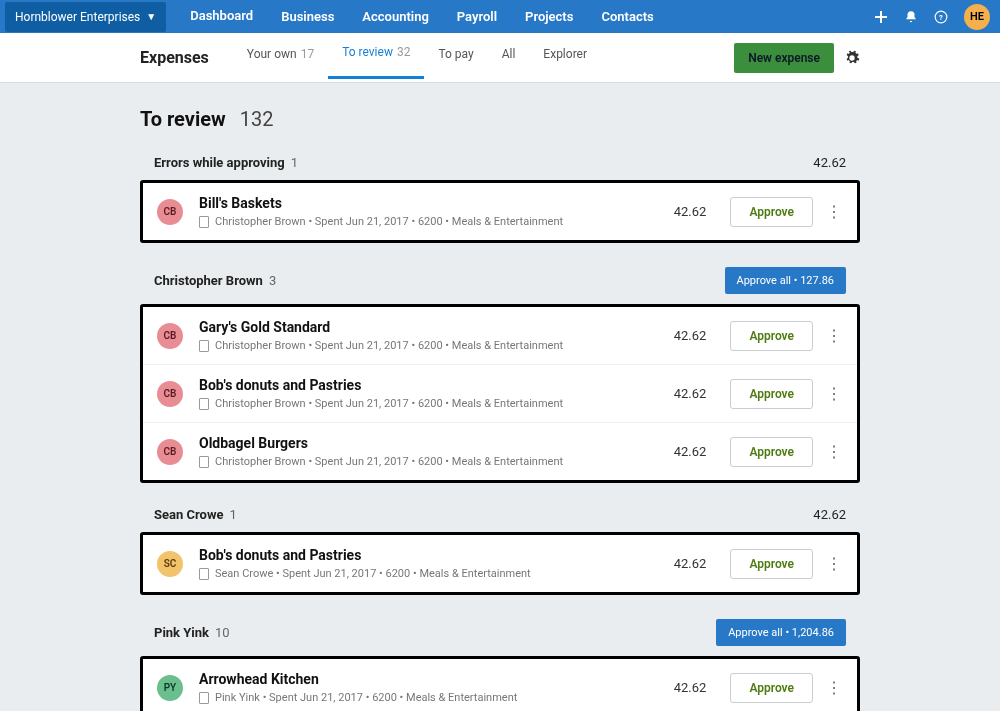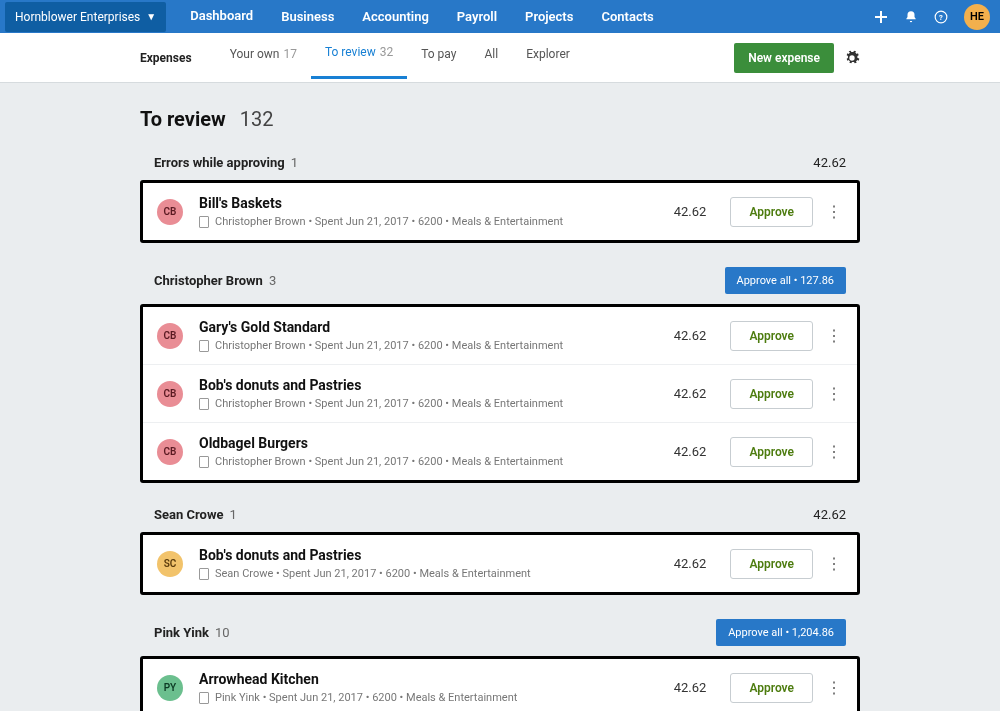--- a/index.html
+++ b/index.html
@@ -10,26 +10,26 @@
 .org-switcher { background:#0f5ea3; height:30px; margin:5px 10px 5px 5px; padding:0 10px; display:flex; align-items:center; font-size:12px; cursor:pointer; border-radius:2px; }
 .org-switcher .chev { margin-left:6px; font-size:10px; }
 .nav-item { padding:0 14px; height:40px; display:flex; align-items:center; font-size:13px; font-weight:600; color:#fff; cursor:pointer; }
 .nav-item.active { border-bottom:3px solid #fff; }
 .nav-spacer { flex:1; }
 .nav-icon { width:30px; height:40px; display:flex; align-items:center; justify-content:center; cursor:pointer; color:#fff; }
 .avatar-badge { width:26px; height:26px; border-radius:50%; background:#f3b04d; color:#000; font-size:11px; font-weight:600; display:flex; align-items:center; justify-content:center; margin-left:8px; cursor:pointer; }
 
 
 .subnav-bar { background:#fff; border-bottom:1px solid #d6dbde; height:50px; display:flex; align-items:center; padding:0 0 0 140px; }
-.subnav-title { font-size:12px; font-weight:700; margin-right:24px; color:#222; }
+.subnav-title { font-size:16px; font-weight:700; margin-right:24px; color:#222; }
 .subtab { font-size:12px; color:#555; padding:0 14px; height:50px; display:flex; align-items:center; cursor:pointer; gap:4px; }
 .subtab .count { color:#999; }
 .subtab.active { color:#1880d4; border-bottom:3px solid #1880d4; }
 .sub-spacer { flex:1; }
-.new-expense-btn { background:#3b8e3b; color:#ffffff; border:none; padding:8px 14px; font-size:12px; font-weight:600; border-radius:2px; cursor:pointer; margin-right:10px; }
+.new-expense-btn { background:#3b8e3b; color:#0f172a; border:none; padding:8px 14px; font-size:12px; font-weight:600; border-radius:2px; cursor:pointer; margin-right:10px; }
 .gear { margin-right:140px; cursor:pointer; color:#333; }
 
 
 .content { padding:24px 140px 0 140px; }
 .page-title { font-size:20px; font-weight:700; display:flex; align-items:center; gap:14px; color:#111; margin-bottom:24px; }
 .page-title .count { font-weight:400; color:#444; }
 
 .group { margin-bottom:24px; }
 .group-header { display:flex; align-items:center; padding:0 14px 10px 14px; font-size:13px; }
 .group-header .gname { font-weight:700; color:#222; margin-right:6px; }

